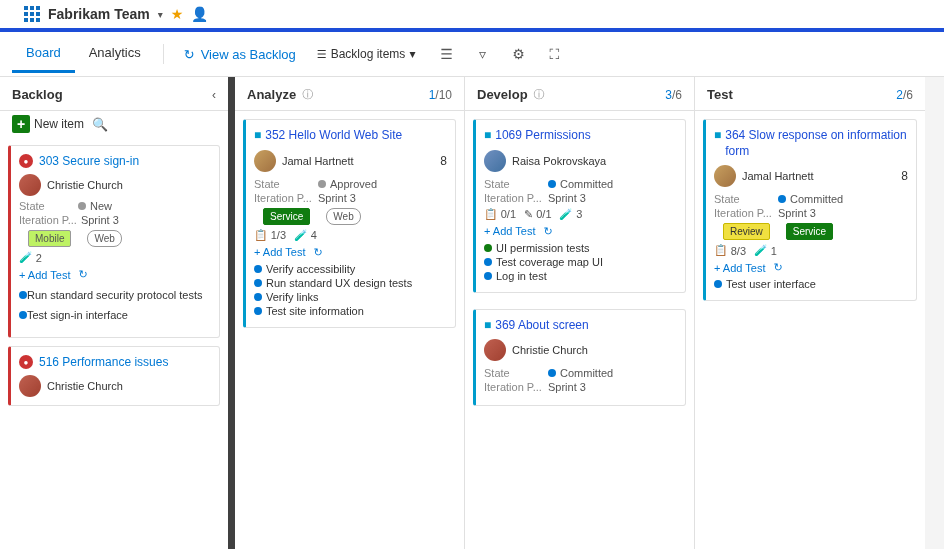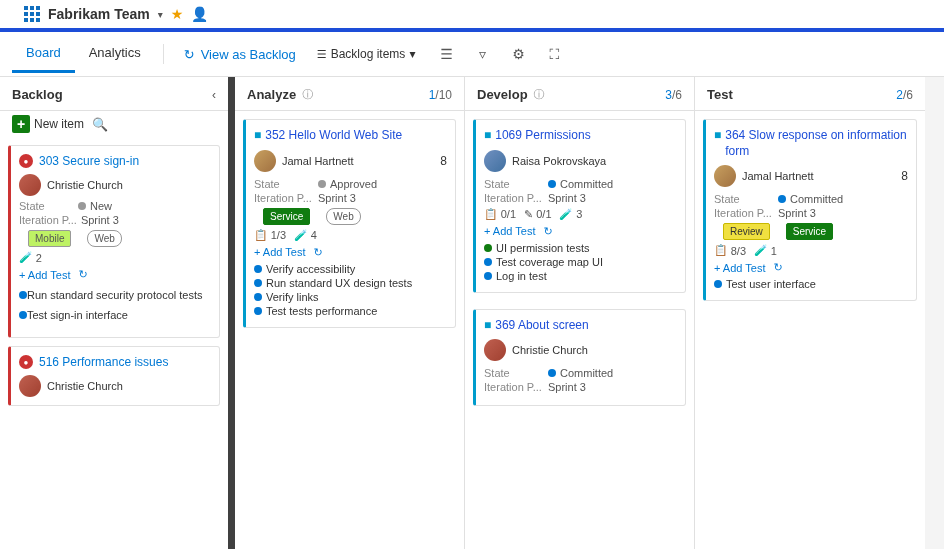--- a/index.html
+++ b/index.html
@@ -275,21 +275,21 @@
           <div class="card-test-item">
             <span class="test-dot"></span>
             <span>Run standard UX design tests</span>
           </div>
           <div class="card-test-item">
             <span class="test-dot"></span>
             <span>Verify links</span>
           </div>
           <div class="card-test-item">
             <span class="test-dot"></span>
-            <span>Test tests performance</span>
+            <span>Test site information</span>
           </div>
         </div>
       </div>
     </div>
 
     <div class="board-column">
       <div class="col-header">
         <div class="col-title-area">
           <span class="col-name">Develop</span>
           <span class="col-info">ⓘ</span>

